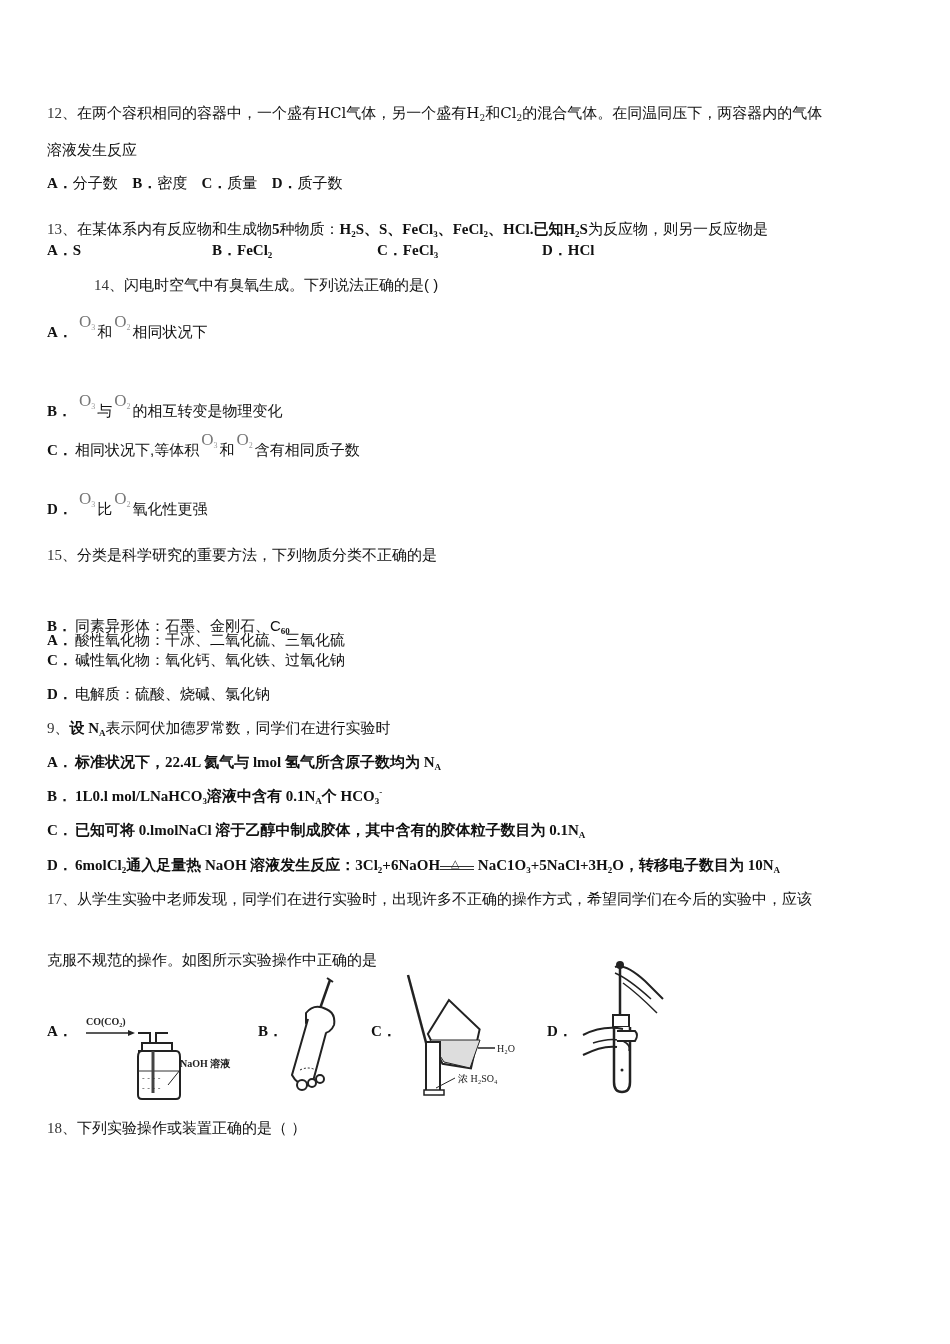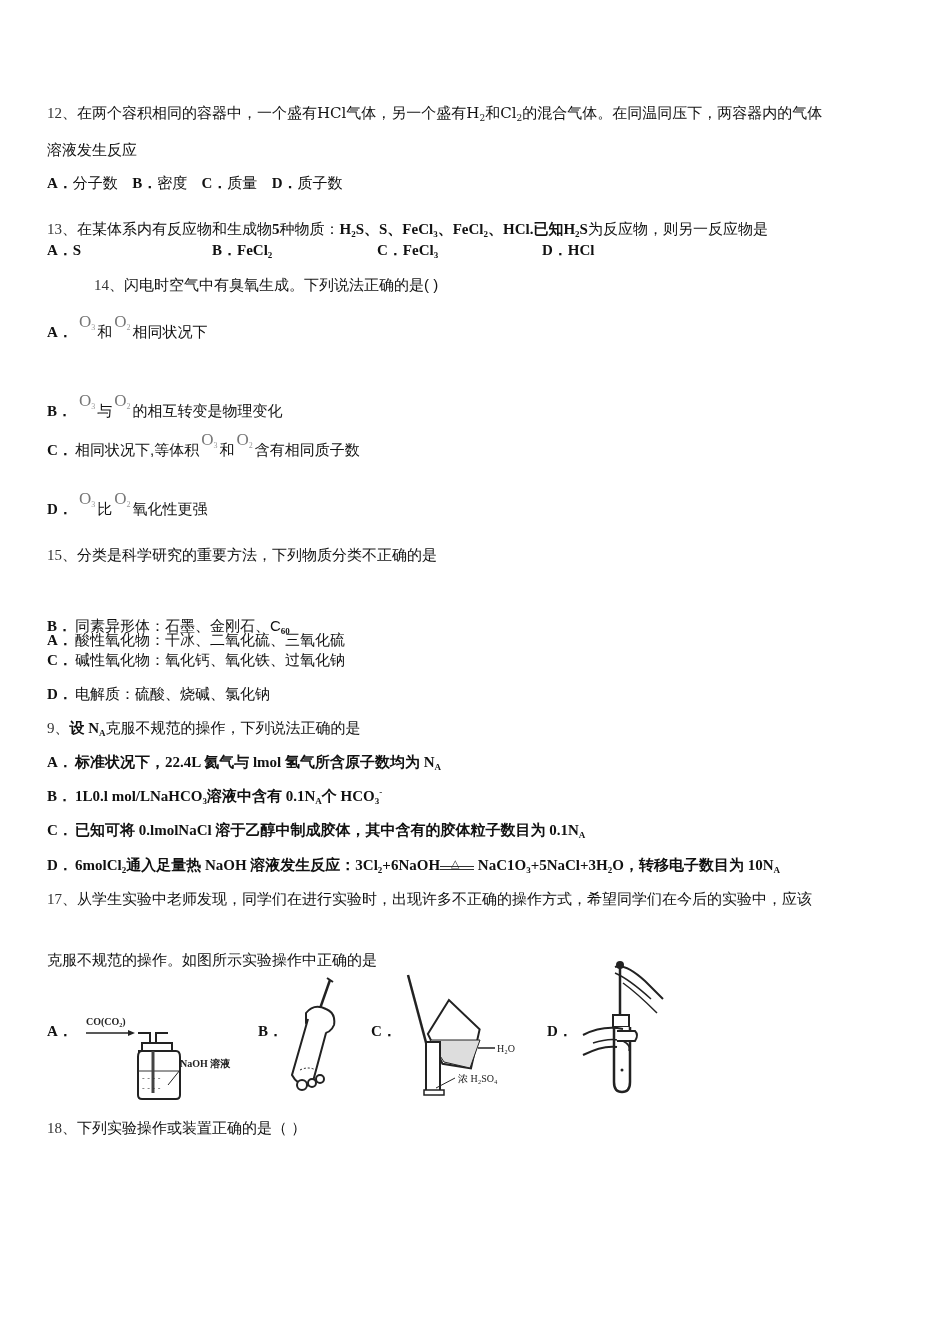--- a/index.html
+++ b/index.html
@@ -65,21 +65,21 @@
 
 <div class="line" style="top:545px;">
   <span class="qnum">15、</span><span class="cjk">分类是科学研究的重要方法，下列物质分类不正确的是</span>
 </div>
 <div class="line" style="top:582px;margin-top:48px;"><span class="opt-lbl" style="width:28px">A．</span><span class="cjk">酸性氧化物：干冰、二氧化硫、三氧化硫</span></div>
 <div class="line" style="top:616px;"><span class="opt-lbl" style="width:28px">B．</span><span class="cjk">同素异形体：石墨、金刚石、C</span><sub class="b">60</sub></div>
 <div class="line" style="top:650px;"><span class="opt-lbl" style="width:28px">C．</span><span class="cjk">碱性氧化物：氧化钙、氧化铁、过氧化钠</span></div>
 <div class="line" style="top:684px;"><span class="opt-lbl" style="width:28px">D．</span><span class="cjk">电解质：硫酸、烧碱、氯化钠</span></div>
 
 <div class="line" style="top:718px;">
-  <span class="qnum">9、</span><span class="b">设 N</span><sub class="b">A</sub><span class="cjk">克服不规范的操作，下列说法正确的是</span>
+  <span class="qnum">9、</span><span class="b">设 N</span><sub class="b">A</sub><span class="cjk">表示阿伏加德罗常数，同学们在进行实验时</span>
 </div>
 <div class="line b" style="top:752px;"><span class="opt-lbl" style="width:28px">A．</span><span>标准状况下，22.4L 氦气与 lmol 氢气所含原子数均为 N</span><sub>A</sub></div>
 <div class="line b" style="top:786px;"><span class="opt-lbl" style="width:28px">B．</span><span>1L0.l mol/LNaHCO</span><sub>3</sub><span>溶液中含有 0.1N</span><sub>A</sub><span>个 HCO</span><sub>3</sub><sup>-</sup></div>
 <div class="line b" style="top:820px;"><span class="opt-lbl" style="width:28px">C．</span><span>已知可将 0.lmolNaCl 溶于乙醇中制成胶体，其中含有的胶体粒子数目为 0.1N</span><sub>A</sub></div>
 <div class="line b" style="top:855px;"><span class="opt-lbl" style="width:28px">D．</span><span>6molCl</span><sub>2</sub><span>通入足量热 NaOH 溶液发生反应：3Cl</span><sub>2</sub><span>+6NaOH</span><span class="eq-arrow"><span class="tri">△</span><span class="l1"></span><span class="l2"></span></span><span> NaC1O</span><sub>3</sub><span>+5NaCl+3H</span><sub>2</sub><span>O，转移电子数目为 10N</span><sub>A</sub></div>
 
 <div class="line" style="top:889px;">
   <span class="qnum">17、</span><span class="cjk">从学生实验中老师发现，同学们在进行实验时，出现许多不正确的操作方式，希望同学们在今后的实验中，应该</span>
 </div>
 <div class="line cjk" style="top:950px;">克服不规范的操作。如图所示实验操作中正确的是</div>

